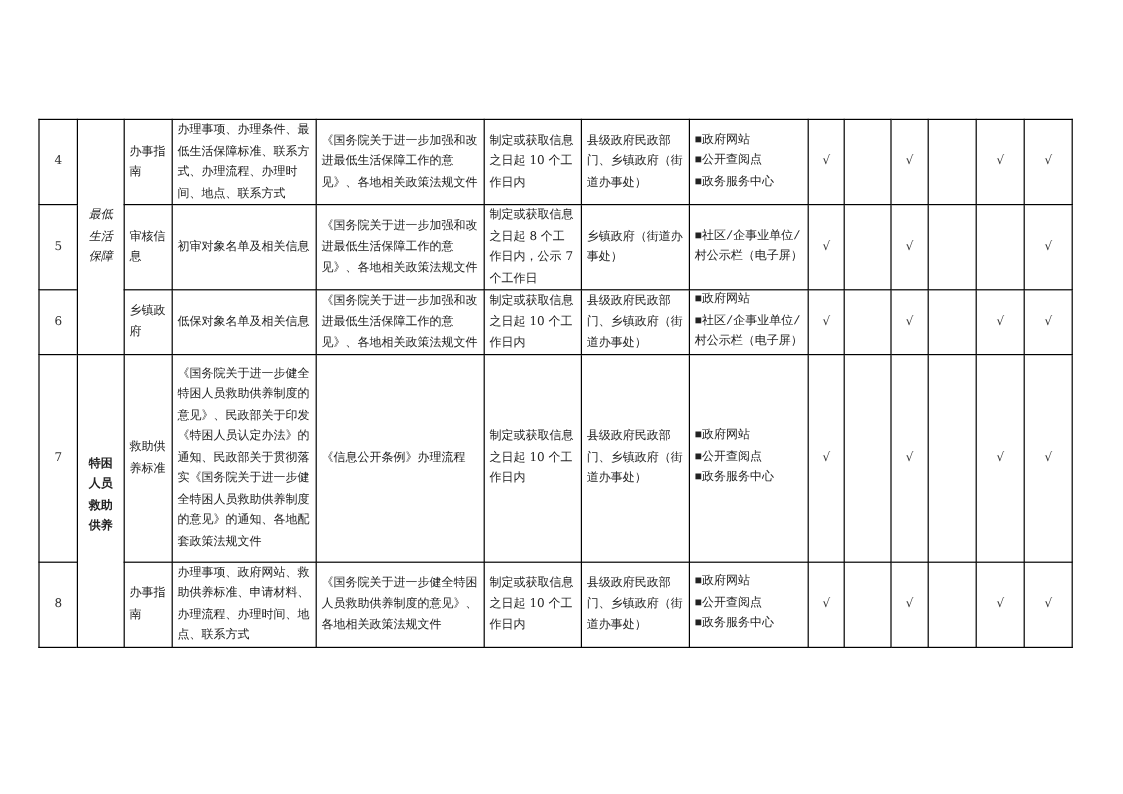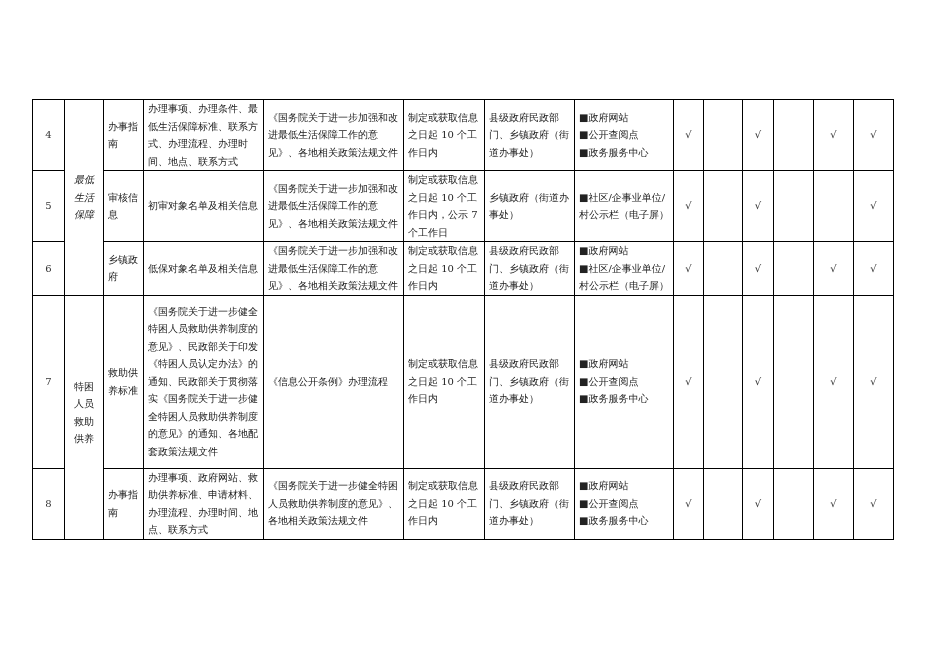--- a/index.html
+++ b/index.html
@@ -11,24 +11,24 @@
       width: 861px;
     }
     table.grid td {
       border: 1px solid #000;
       font-size: 10px; line-height: 17.5px;
       padding: 0 4px; vertical-align: middle;
       word-break: break-all;
     }
     td.num { text-align: center; color: #333; }
     td.cat { text-align: center; vertical-align: top; padding-top: 104px; }
-    td.cat.b { padding-top: 10px; vertical-align: middle; }
+    td.cat.b { padding-top: 10px; vertical-align: middle; font-weight: bold; }
     td.sub { text-align: left; padding-left: 8px; }
     .chk { text-align: center; font-size: 10px; color: #333; }
-    .ch-line { display: block; }
+    .ch-line { display: block; font-family: Liberation Mono, monospace; }
   </style>
 </head>
 <body>
 
 <table class="grid">
   <colgroup>
     <col style="width:32px">
     <col style="width:39px">
     <col style="width:40px">
     <col style="width:120px">
@@ -64,21 +64,21 @@
     <td class="chk"></td>
     <td class="chk">√</td>
     <td class="chk">√</td>
   </tr>
 
   <tr style="height:70px">
     <td class="num">5</td>
     <td class="sub">审核信息</td>
     <td>初审对象名单及相关信息</td>
     <td>《国务院关于进一步加强和改进最低生活保障工作的意见》、各地相关政策法规文件</td>
-    <td>制定或获取信息之日起 10 个工作日内，公示 7 个工作日</td>
+    <td>制定或获取信息之日起 8 个工作日内，公示 7 个工作日</td>
     <td>乡镇政府（街道办事处）</td>
     <td>
       <span class="ch-line">■社区/企事业单位/村公示栏（电子屏）</span>
     </td>
     <td class="chk">√</td>
     <td class="chk"></td>
     <td class="chk">√</td>
     <td class="chk"></td>
     <td class="chk"></td>
     <td class="chk">√</td>

